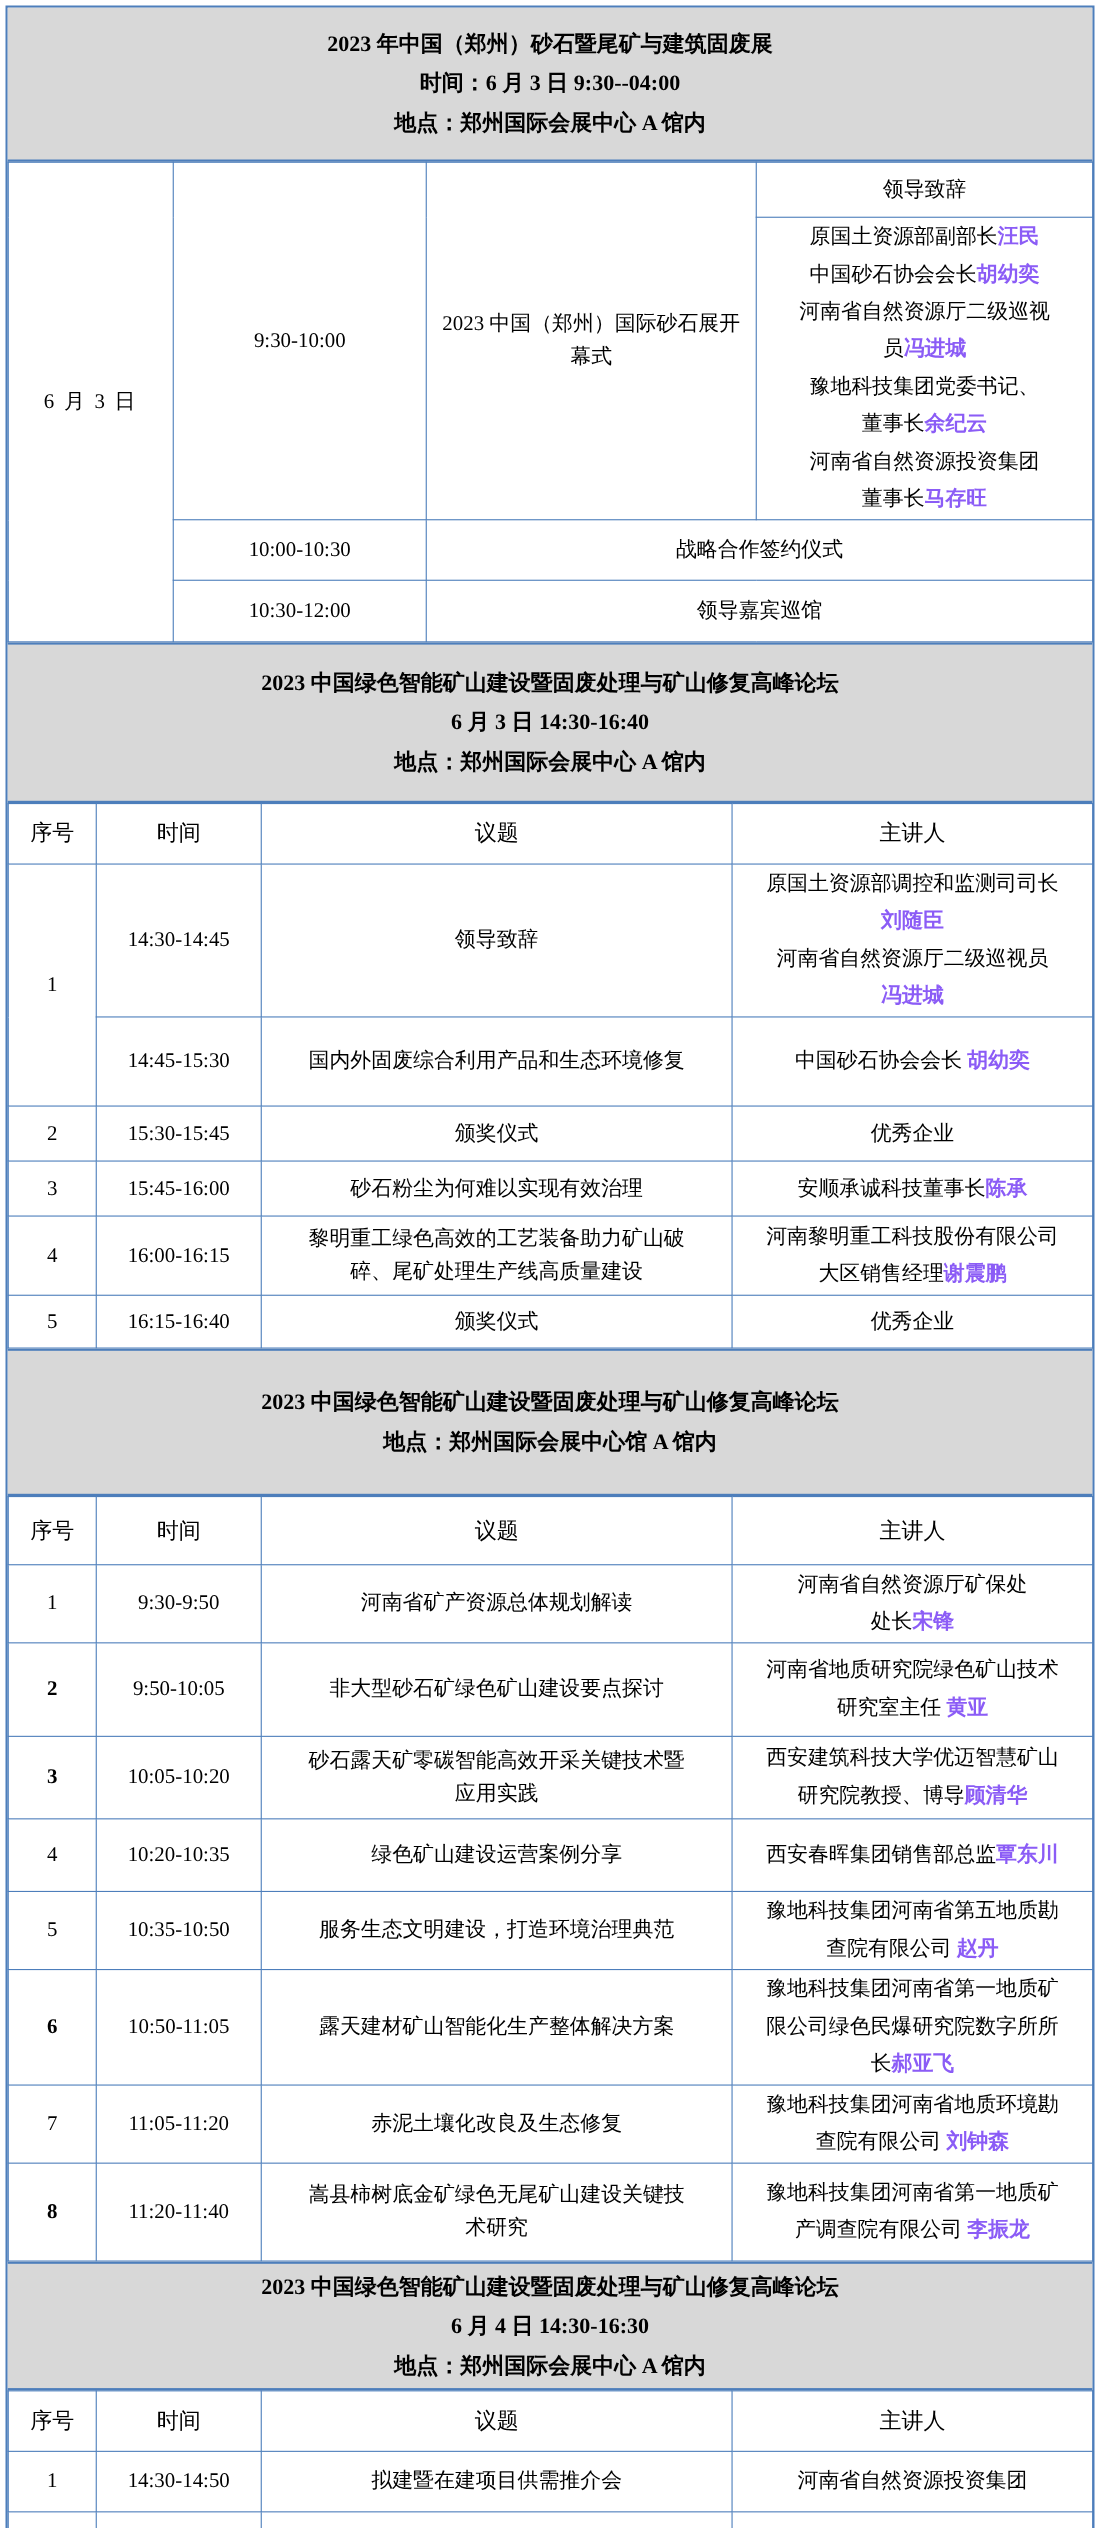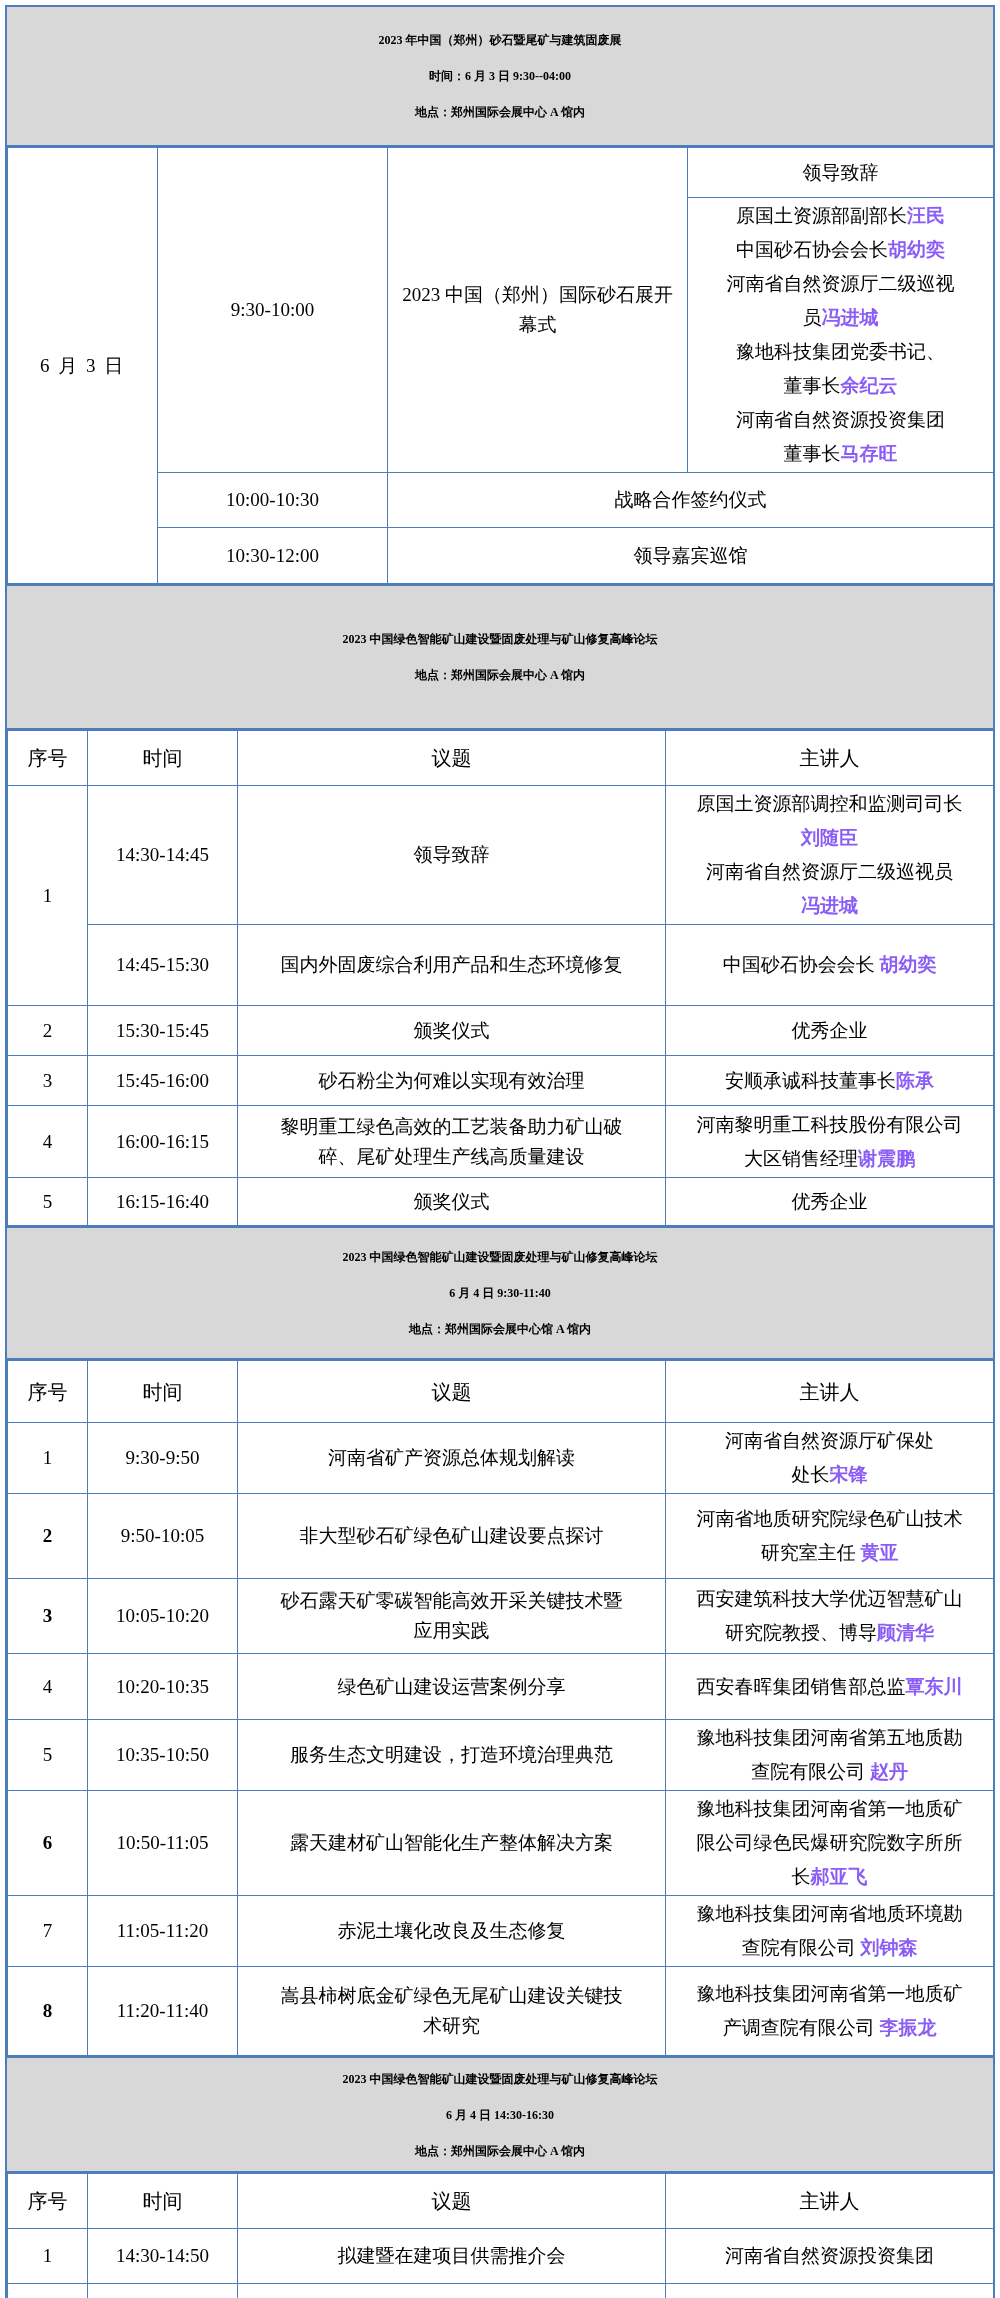--- a/index.html
+++ b/index.html
@@ -2,21 +2,21 @@
 <html><head>
 <meta charset="utf-8">
 <style>
   html,body{margin:0;padding:0;background:#fff;}
   body{width:1000px;font-family:"Liberation Serif","DejaVu Serif",serif;color:#000;}
   .doc{margin:5px;border:2px solid #4d7ebb;}
   .section-header{background:#d8d8d8;text-align:center;font-weight:bold;
     display:flex;flex-direction:column;justify-content:center;
     border-bottom:2px solid #4d7ebb;}
   .section-header.mid{border-top:2px solid #4d7ebb;}
-  .section-header p{margin:0;font-size:12px;line-height:36px;}
+  .section-header p{margin:0;font-size:20px;line-height:36px;}
   .s1{height:138px;}
   .s2{height:142px;}
   .s3{height:130px;}
   .s4{height:113px;}
   table.grid{border-collapse:collapse;table-layout:fixed;width:986px;}
   table.grid td,table.grid th{border:1px solid #4d7ebb;text-align:center;
     vertical-align:middle;font-size:19px;line-height:30px;padding:1px 6px;
     overflow:hidden;word-break:break-all;}
   table.grid th{font-size:20px;font-weight:normal;}
   th.thin{font-weight:normal;}
@@ -80,20 +80,21 @@
     </tr>
     <tr class="r4">
       <td class="c-time">10:30-12:00</td>
       <td colspan="2">领导嘉宾巡馆</td>
     </tr>
   </tbody>
     </table>
 
   <div class="section-header mid s2">
     <p>2023 中国绿色智能矿山建设暨固废处理与矿山修复高峰论坛</p>
+    <p>6 月 3 日 14:30-16:40</p>
     <p>地点：郑州国际会展中心 A 馆内</p>
   </div>
 
   <table class="grid t2">
     <colgroup>
         <col style="width:80px">
         <col style="width:150px">
         <col style="width:428px">
         <col style="width:328px">
       </colgroup>
@@ -153,21 +154,20 @@
       <td class="c-col3">颁奖仪式</td>
       <td class="c-speaker" data-lines="t2.r5.speaker">
             <div><span>优秀企业</span></div>
           </td>
     </tr>
   </tbody>
     </table>
 
   <div class="section-header mid s3">
     <p>2023 中国绿色智能矿山建设暨固废处理与矿山修复高峰论坛</p>
-    <p>6 月 4 日 9:30-11:40</p>
     <p>地点：郑州国际会展中心馆 A 馆内</p>
   </div>
 
   <table class="grid t3">
     <colgroup>
         <col style="width:80px">
         <col style="width:150px">
         <col style="width:428px">
         <col style="width:328px">
       </colgroup>

